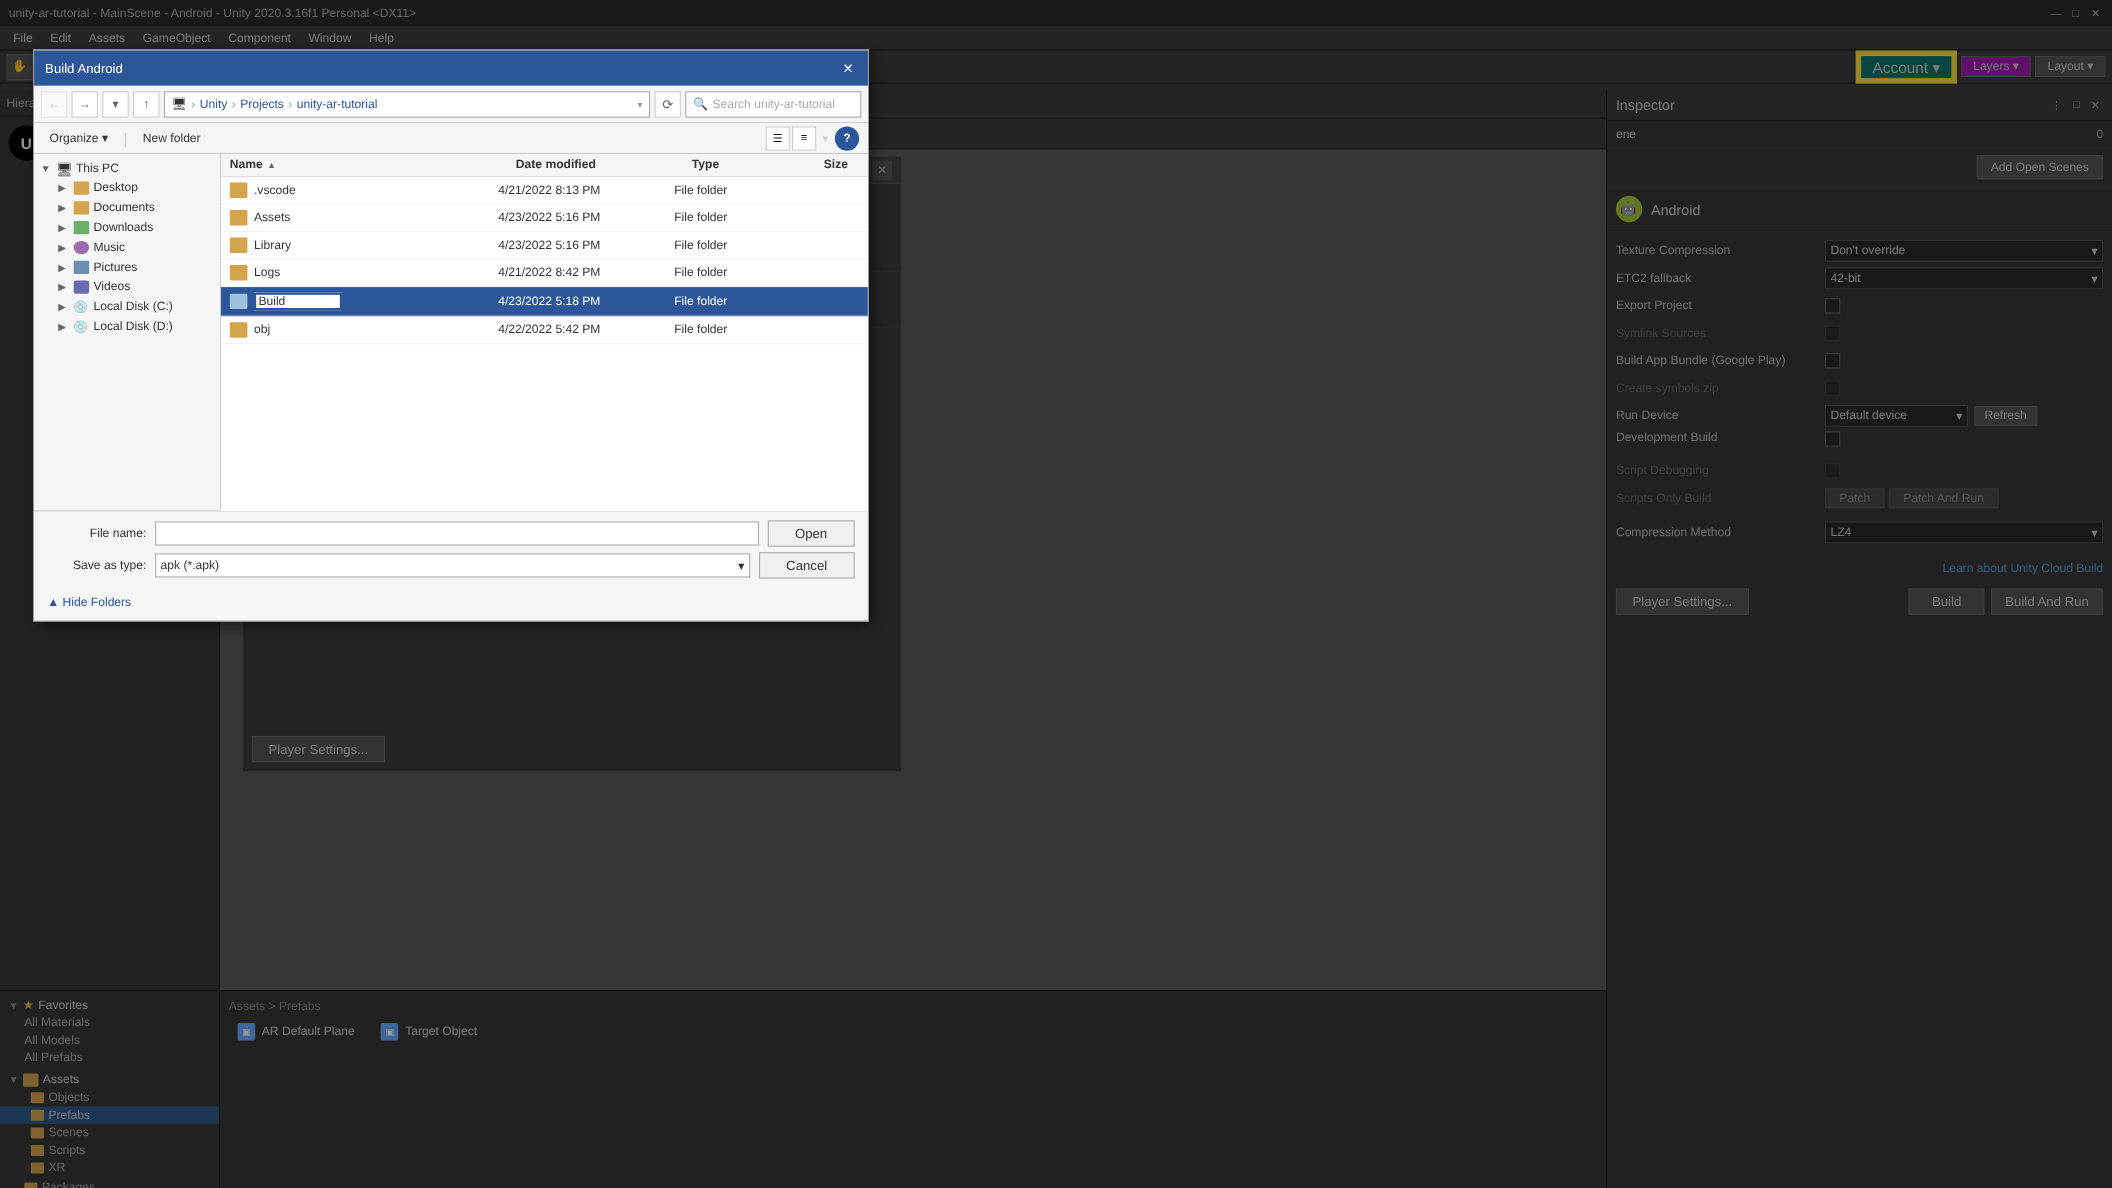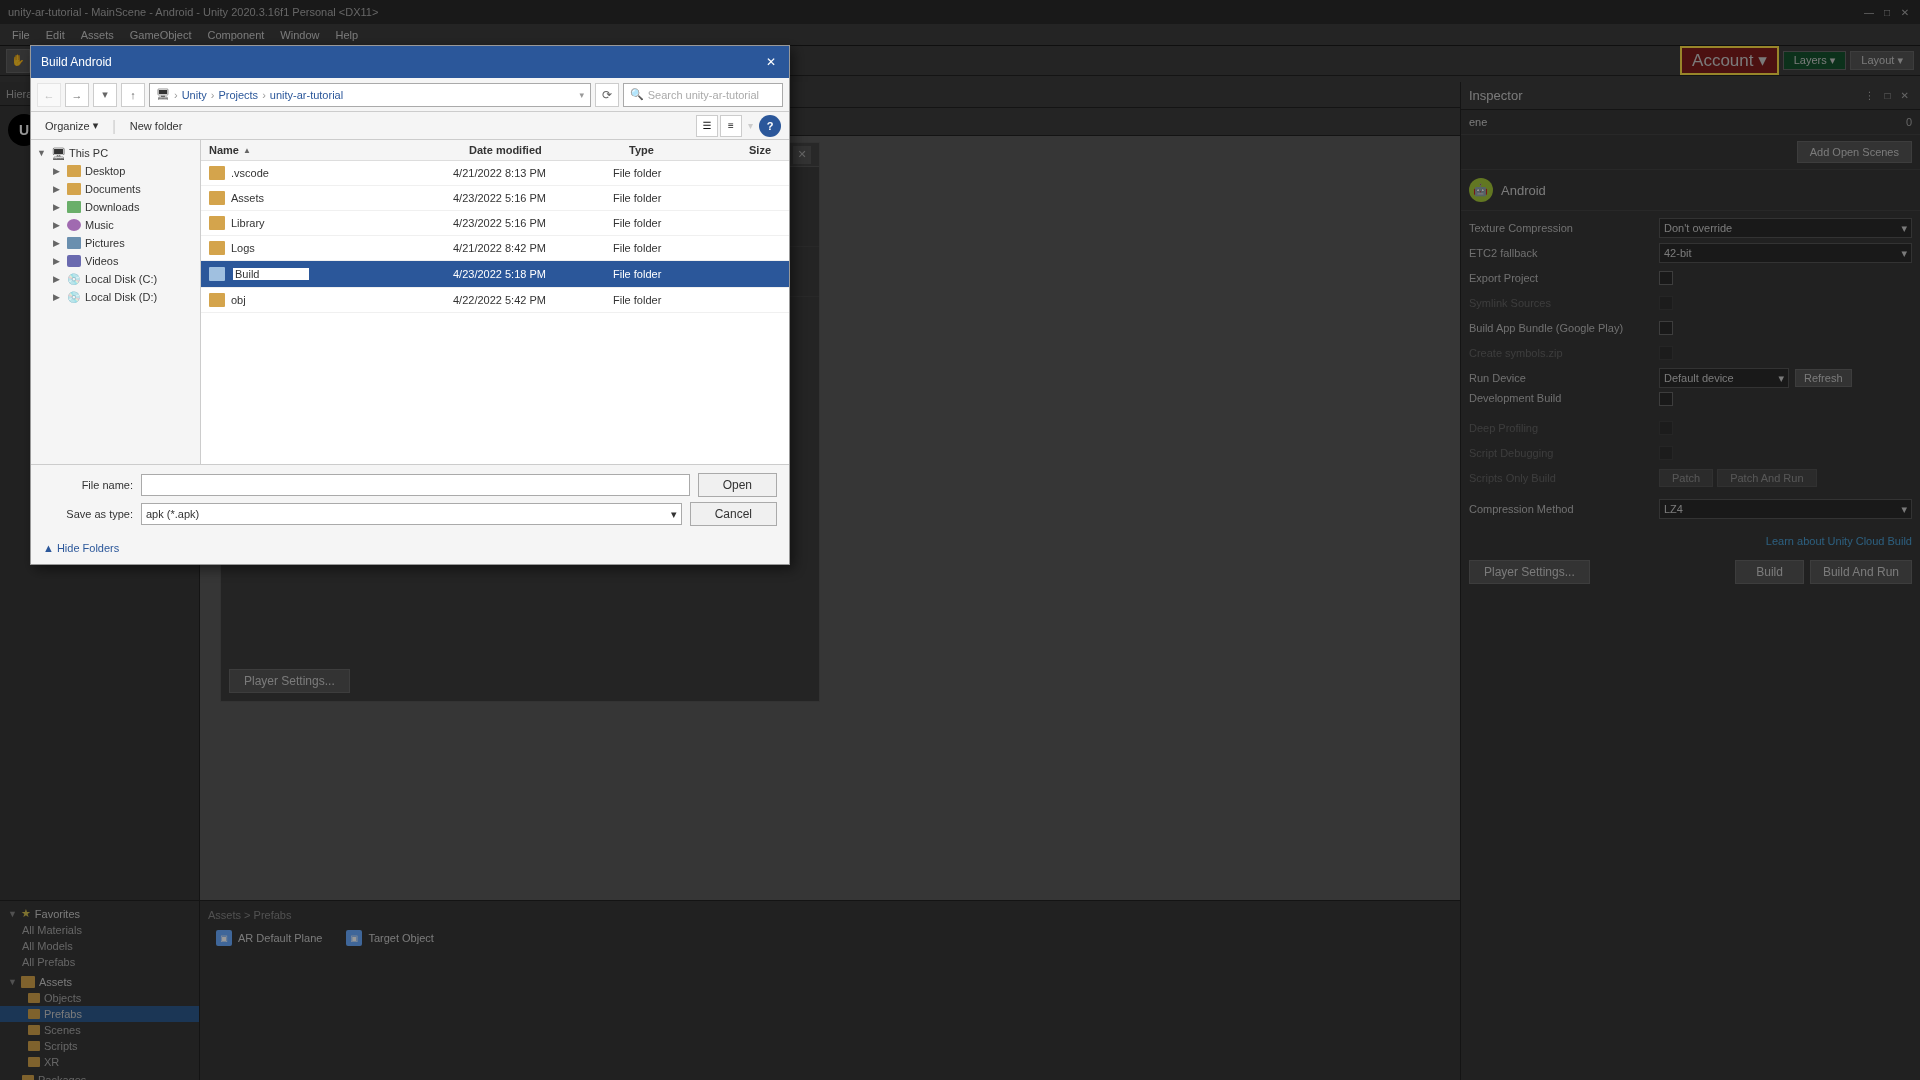--- a/index.html
+++ b/index.html
@@ -342,24 +342,24 @@
     <div style="width:24px;height:24px;background:#555;border:1px solid #666;display:flex;align-items:center;justify-content:center;cursor:pointer;font-size:11px;color:#ccc;">⊞</div>
   </div>
 
   <div style="display:flex;gap:2px;margin:0 auto;">
     <div style="width:28px;height:24px;background:#555;border:1px solid #666;display:flex;align-items:center;justify-content:center;cursor:pointer;color:#ccc;">▶</div>
     <div style="width:28px;height:24px;background:#555;border:1px solid #666;display:flex;align-items:center;justify-content:center;cursor:pointer;color:#ccc;">⏸</div>
     <div style="width:28px;height:24px;background:#555;border:1px solid #666;display:flex;align-items:center;justify-content:center;cursor:pointer;color:#ccc;">⏭</div>
   </div>
 
   <div style="display:flex;align-items:center;gap:4px;margin-left:auto;">
-    <div style="background:#7f1d1d;border:2px solid #fde047;padding:2px 10px;font-size:17px;color:#ccc;cursor:pointer;">
+    <div style="background:#0f766e;border:5px solid #fde047;padding:2px 10px;font-size:14px;color:#ccc;cursor:pointer;">
       <span>Account</span> ▾
     </div>
-    <div style="background:#14532d;border:1px solid #666;padding:2px 10px;font-size:11px;color:#ccc;cursor:pointer;">
+    <div style="background:#a21caf;border:1px solid #666;padding:2px 10px;font-size:11px;color:#ccc;cursor:pointer;">
       <span>Layers</span> ▾
     </div>
     <div style="background:#555;border:1px solid #666;padding:2px 10px;font-size:11px;color:#ccc;cursor:pointer;">
       <span>Layout</span> ▾
     </div>
   </div>
 </div>
 
 <div class="main-area">
 
@@ -518,24 +518,20 @@
         </div>
         <button style="margin-left:6px;padding:2px 8px;background:#555;border:1px solid #666;color:#ccc;font-size:11px;cursor:pointer;">Refresh</button>
       </div>
 
       <div style="display:flex;align-items:flex-start;min-height:22px;">
         <span style="width:190px;font-size:11px;color:#bbb;">Development Build</span>
         <div style="width:14px;height:14px;border:1px solid #666;background:#2a2a2a;cursor:pointer;"></div>
       </div>
 
 
-      <div style="display:flex;align-items:center;min-height:22px;">
-        <span style="width:190px;font-size:11px;color:#666;">Deep Profiling</span>
-        <div style="width:14px;height:14px;border:1px solid #444;background:#2a2a2a;cursor:not-allowed;opacity:0.5;"></div>
-      </div>
 
       <div style="display:flex;align-items:center;min-height:22px;">
         <span style="width:190px;font-size:11px;color:#666;">Script Debugging</span>
         <div style="width:14px;height:14px;border:1px solid #444;background:#2a2a2a;cursor:not-allowed;opacity:0.5;"></div>
       </div>
 
       <div style="display:flex;align-items:center;min-height:22px;">
         <span style="width:190px;font-size:11px;color:#666;">Scripts Only Build</span>
         <div style="display:flex;gap:4px;">
           <button style="padding:2px 12px;background:#555;border:1px solid #666;color:#ccc;font-size:11px;cursor:pointer;opacity:0.6;">Patch</button>

